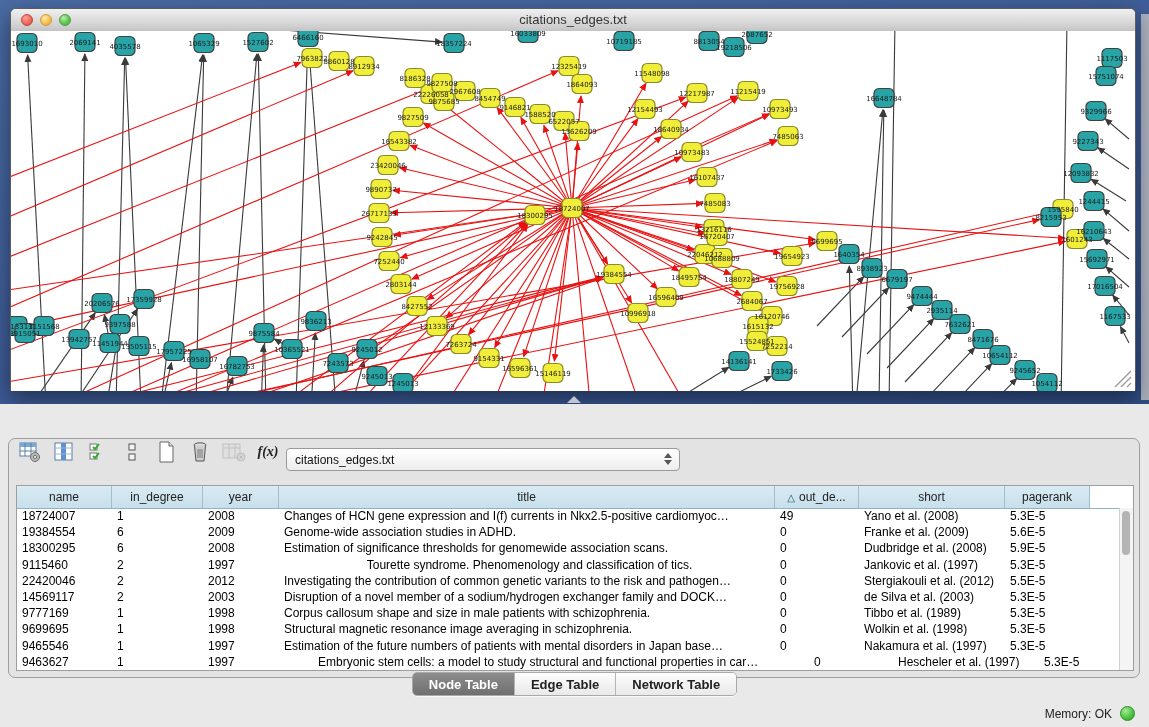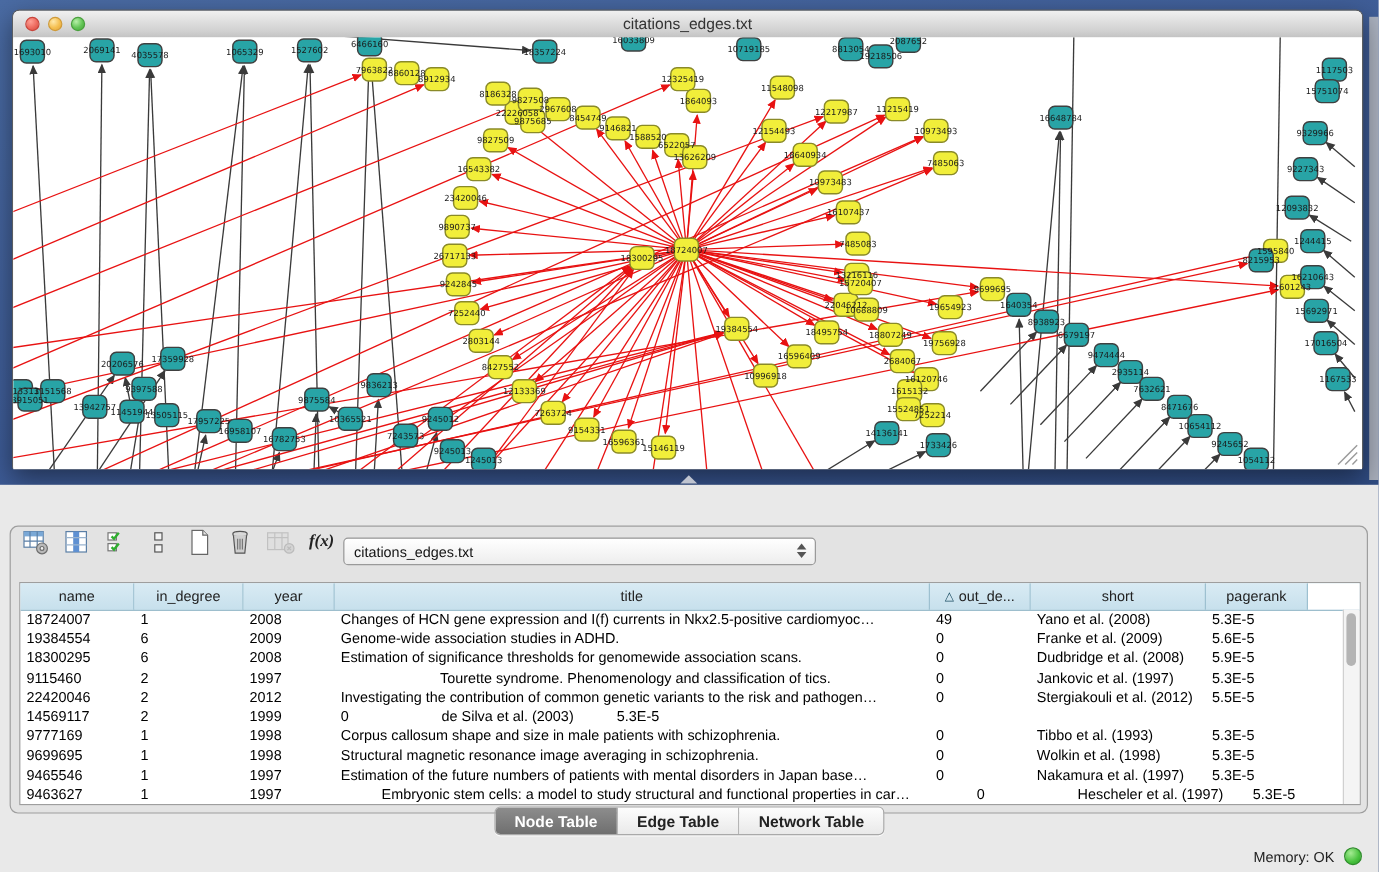--- a/index.html
+++ b/index.html
@@ -589,32 +589,33 @@
               <div class="g-cell" style="width: 91px;">2</div>
               <div class="g-cell" style="width: 76px;">2012</div>
               <div class="g-cell" style="width: 496px;">Investigating the contribution of common genetic variants to the risk and pathogen…</div>
               <div class="g-cell" style="width: 84px;">0</div>
               <div class="g-cell" style="width: 146px;">Stergiakouli et al. (2012)</div>
               <div class="g-cell" style="width: 85px;">5.5E-5</div>
             </div>
             <div class="g-row">
               <div class="g-cell" style="width: 95px;">14569117</div>
               <div class="g-cell" style="width: 91px;">2</div>
-              <div class="g-cell" style="width: 76px;">1999</div>
+              <div class="g-cell" style="width: 76px;">2003</div>
+              <div class="g-cell" style="width: 496px;">Disruption of a novel member of a sodium/hydrogen exchanger family and DOCK…</div>
               <div class="g-cell" style="width: 84px;">0</div>
               <div class="g-cell" style="width: 146px;">de Silva et al. (2003)</div>
               <div class="g-cell" style="width: 85px;">5.3E-5</div>
             </div>
             <div class="g-row">
               <div class="g-cell" style="width: 95px;">9777169</div>
               <div class="g-cell" style="width: 91px;">1</div>
               <div class="g-cell" style="width: 76px;">1998</div>
               <div class="g-cell" style="width: 496px;">Corpus callosum shape and size in male patients with schizophrenia.</div>
               <div class="g-cell" style="width: 84px;">0</div>
-              <div class="g-cell" style="width: 146px;">Tibbo et al. (1993)</div>
+              <div class="g-cell" style="width: 146px;">Tibbo et al. (1989)</div>
               <div class="g-cell" style="width: 85px;">5.3E-5</div>
             </div>
             <div class="g-row">
               <div class="g-cell" style="width: 95px;">9699695</div>
               <div class="g-cell" style="width: 91px;">1</div>
               <div class="g-cell" style="width: 76px;">1998</div>
               <div class="g-cell" style="width: 496px;">Structural magnetic resonance image averaging in schizophrenia.</div>
               <div class="g-cell" style="width: 84px;">0</div>
               <div class="g-cell" style="width: 146px;">Wolkin et al. (1998)</div>
               <div class="g-cell" style="width: 85px;">5.3E-5</div>

